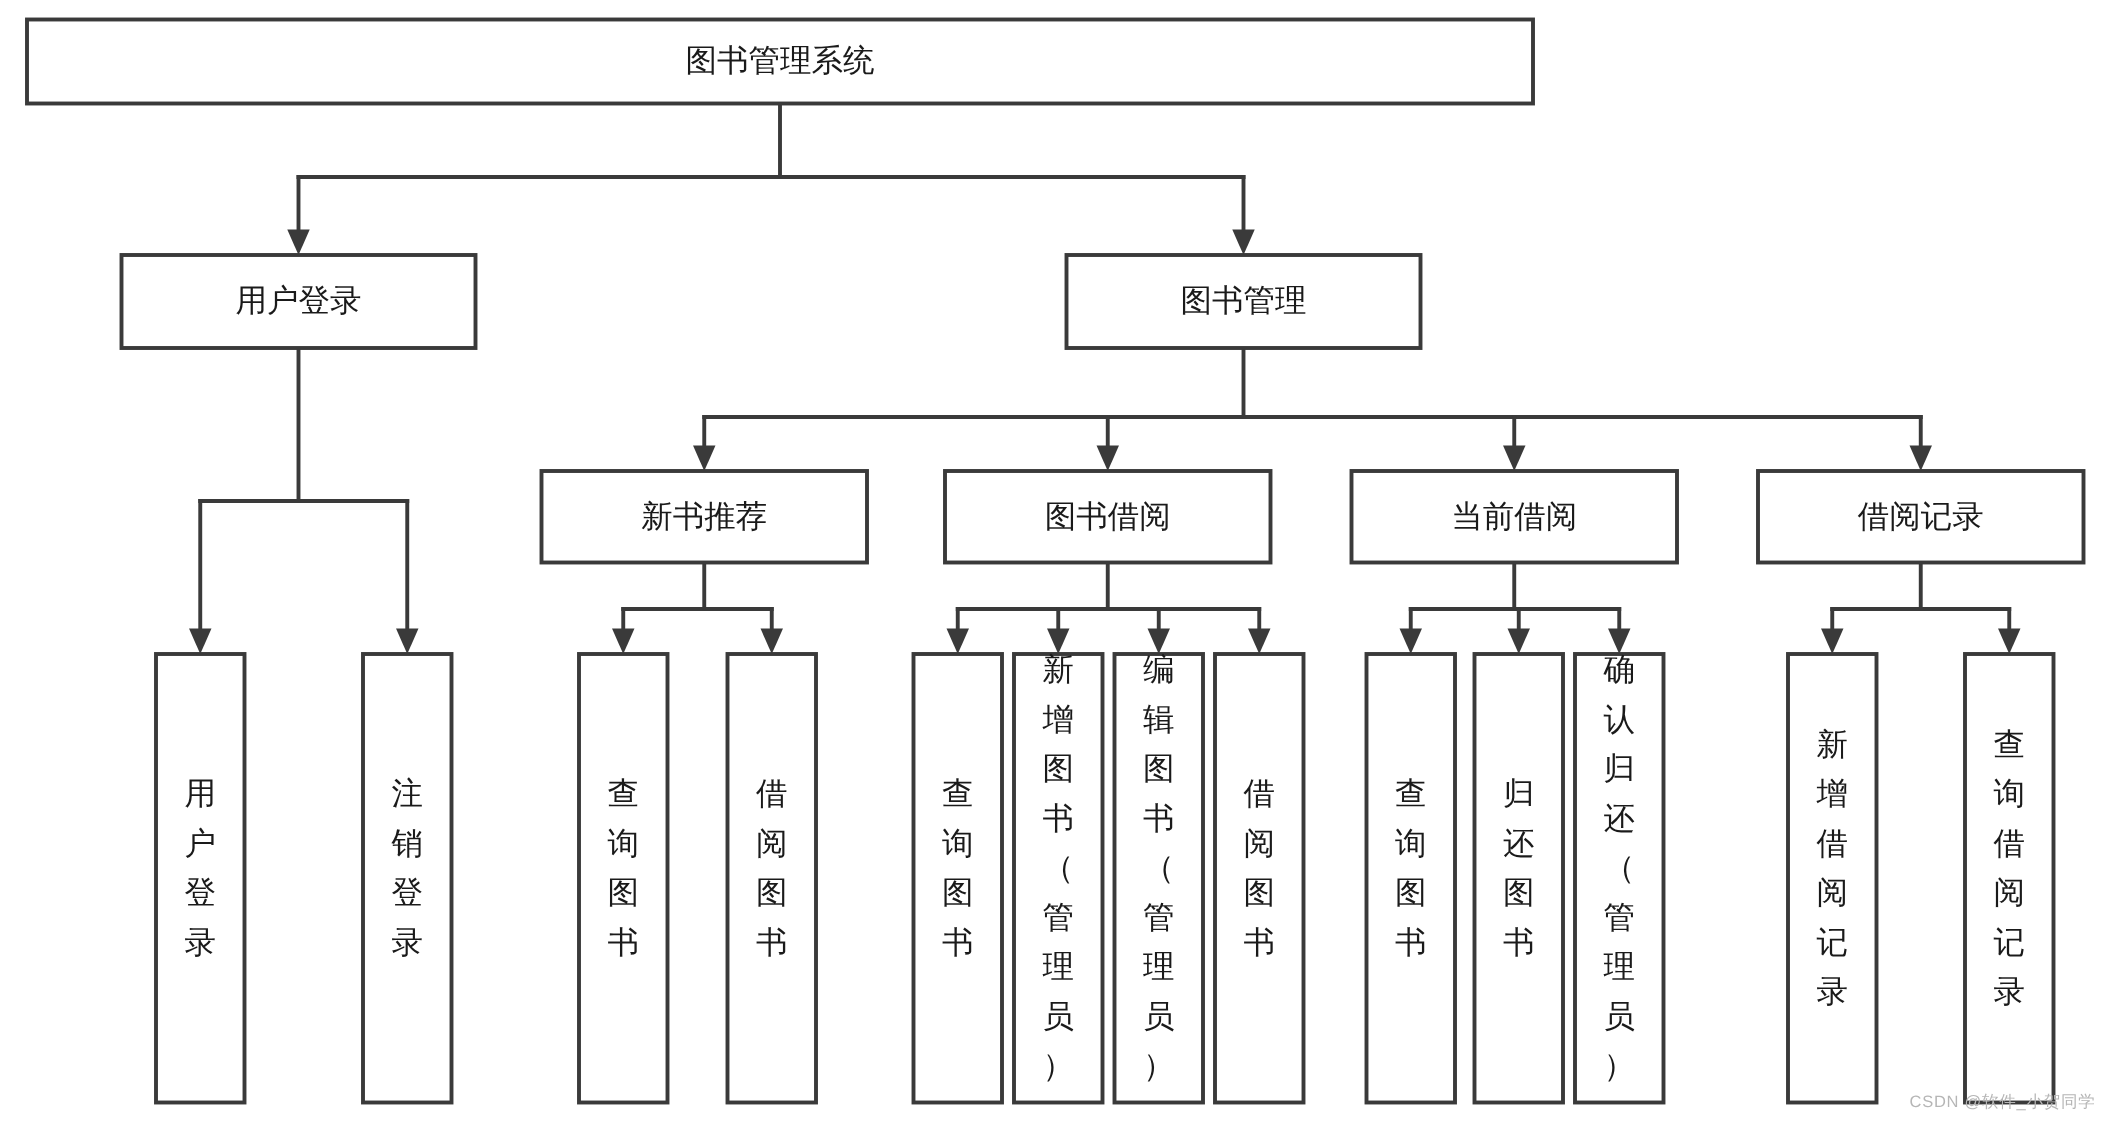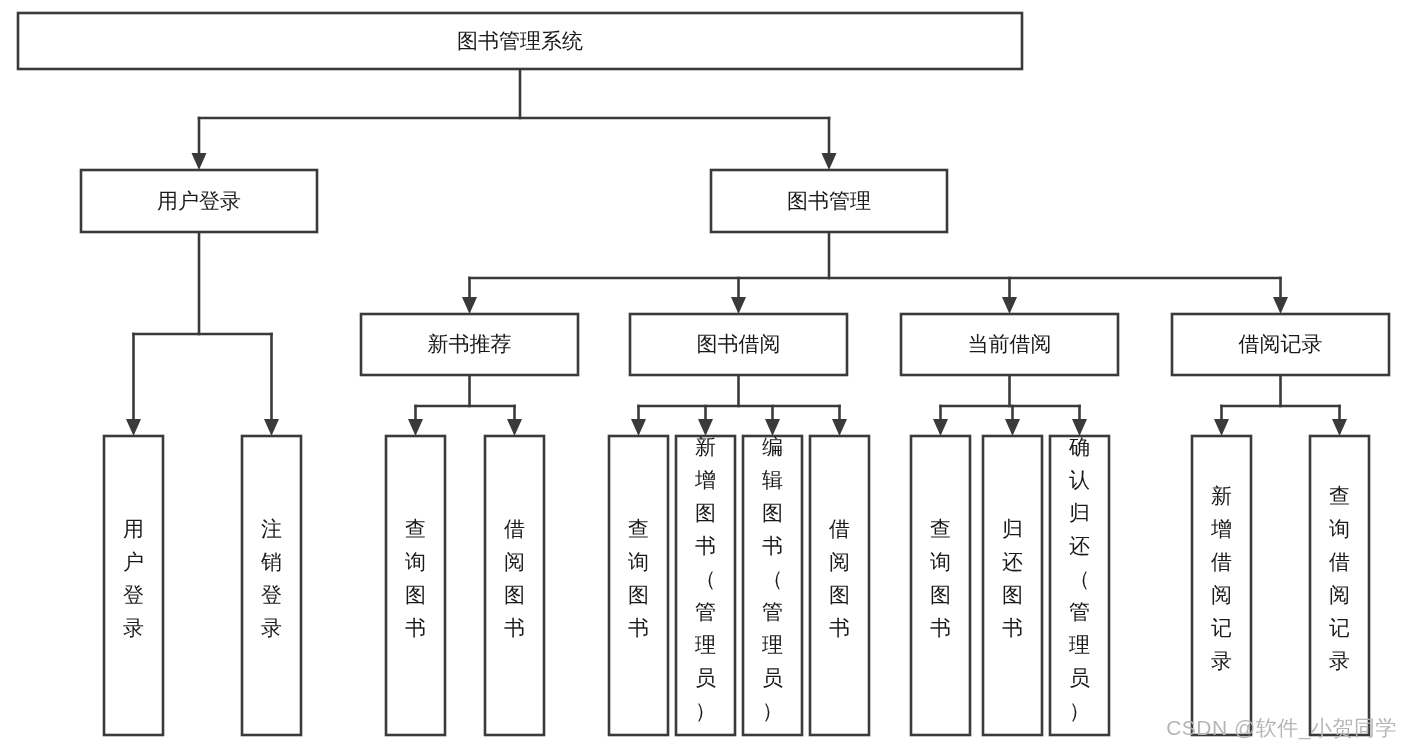--- a/index.html
+++ b/index.html
@@ -49,21 +49,21 @@
     font-family: "Liberation Sans", "DejaVu Sans", sans-serif;
     font-size: 21px;
     fill: #1a1a1a;
     text-anchor: middle;
   }
   .watermark {
     position: absolute;
     right: 8px;
     bottom: 5px;
     font-family: "Liberation Sans", "DejaVu Sans", sans-serif;
-    font-size: 21px;
+    font-size: 11px;
     color: #b6b6b6;
     white-space: nowrap;
     letter-spacing: 0.5px;
     user-select: none;
     margin-top: 36px;
   }
 </style>
 </head>
 <body>
 

